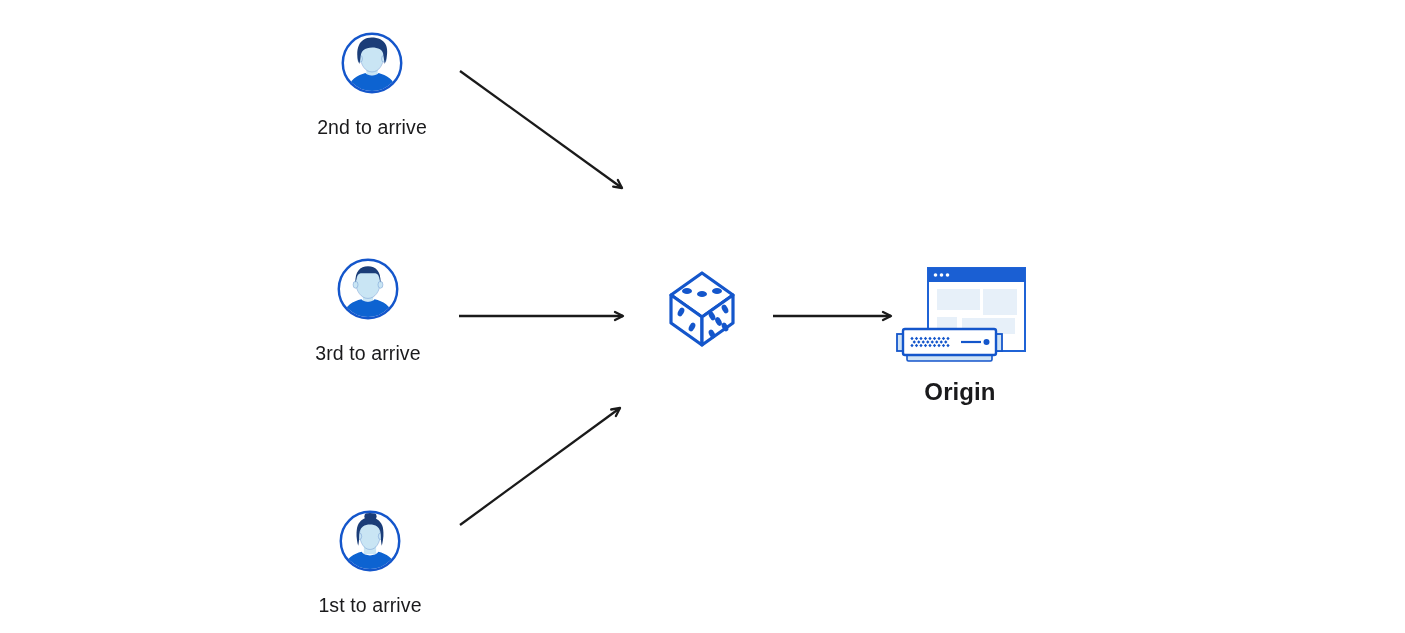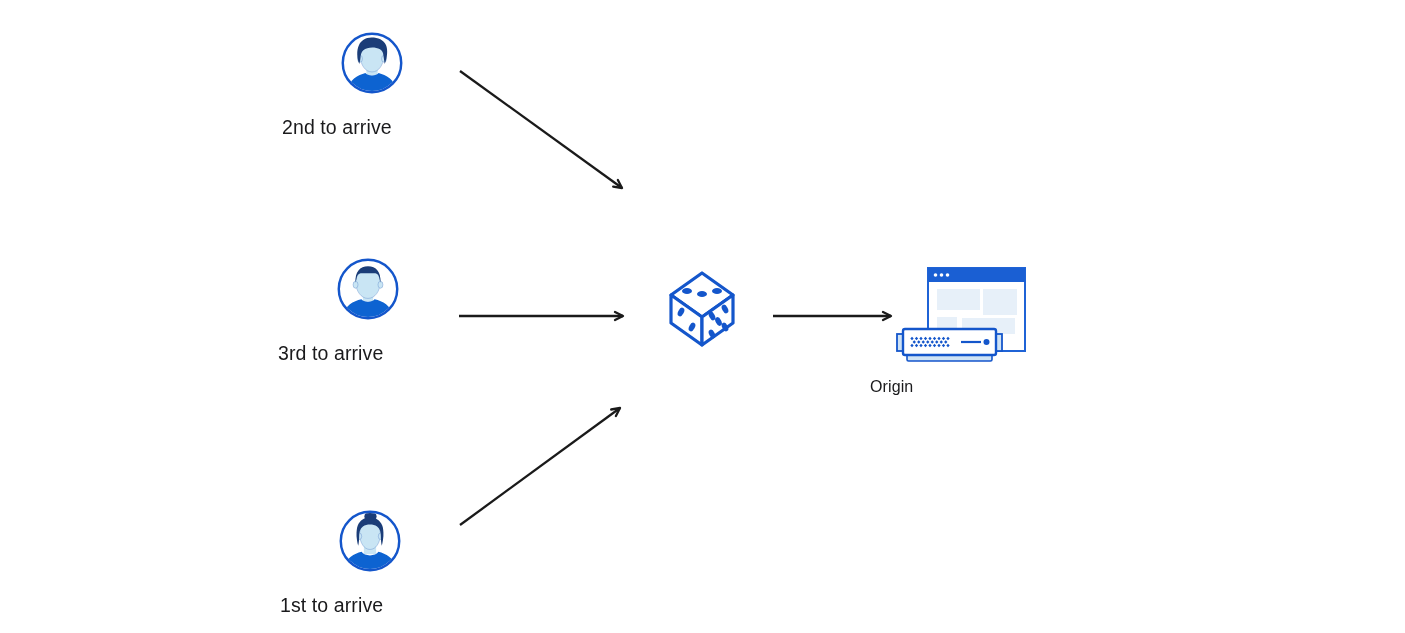--- a/index.html
+++ b/index.html
@@ -15,26 +15,27 @@
     position: absolute;
     left: 0; top: 0;
     width: 1405px; height: 633px;
     pointer-events: none;
   }
   .node { position: absolute; }
   .node-icon { display: block; }
   .node-label {
     position: absolute;
     width: 180px;
+    text-align: center;
     color: #1a1a1c;
     font-size: 19.5px;
     letter-spacing: 0.1px;
     white-space: nowrap;
   }
-  .origin-label { font-size: 16px; }
+  .origin-label { font-size: 24px; font-weight: bold; }
 </style>
 </head>
 <body>
 
 <div class="canvas">
 
   <svg class="overlay" viewBox="0 0 1405 633">
     <defs>
       <marker id="ah" viewBox="0 0 13 13" refX="11" refY="6.5" markerWidth="13" markerHeight="13" markerUnits="userSpaceOnUse" orient="auto">
         <path d="M3 2.5 L11 6.5 L3 10.5" fill="none" stroke="#1a1a1a" stroke-width="2.3" stroke-linecap="round" stroke-linejoin="round"></path>

